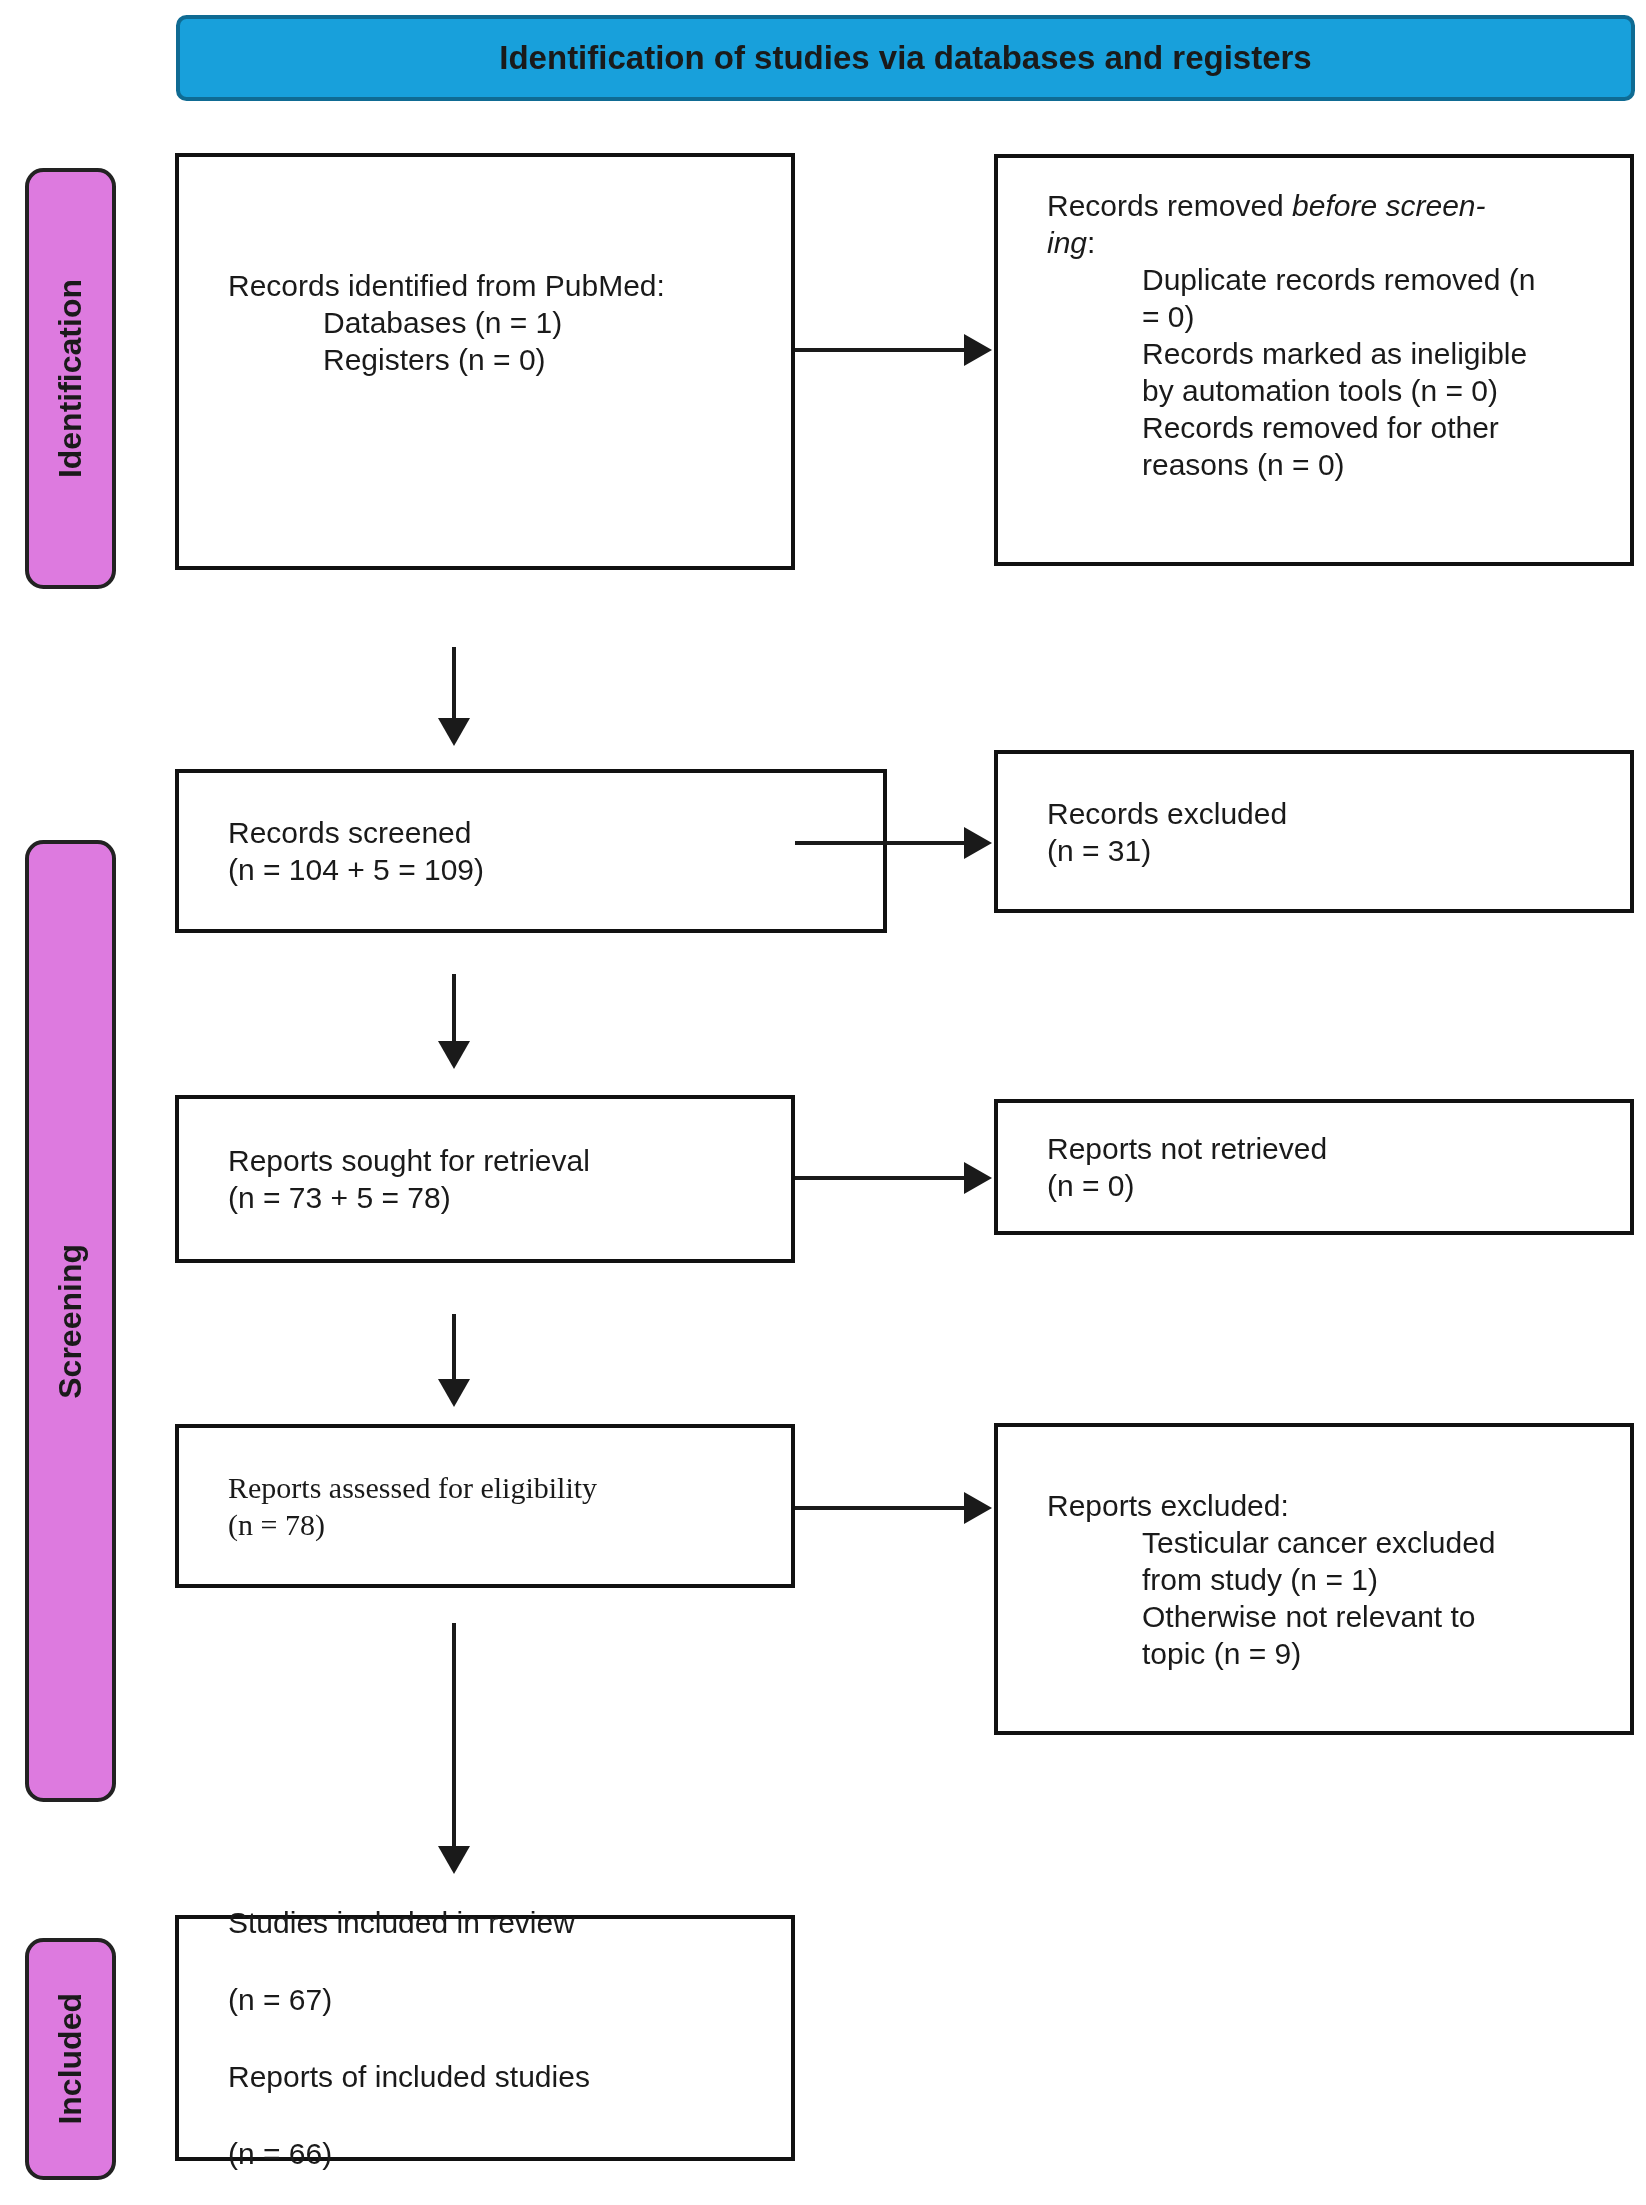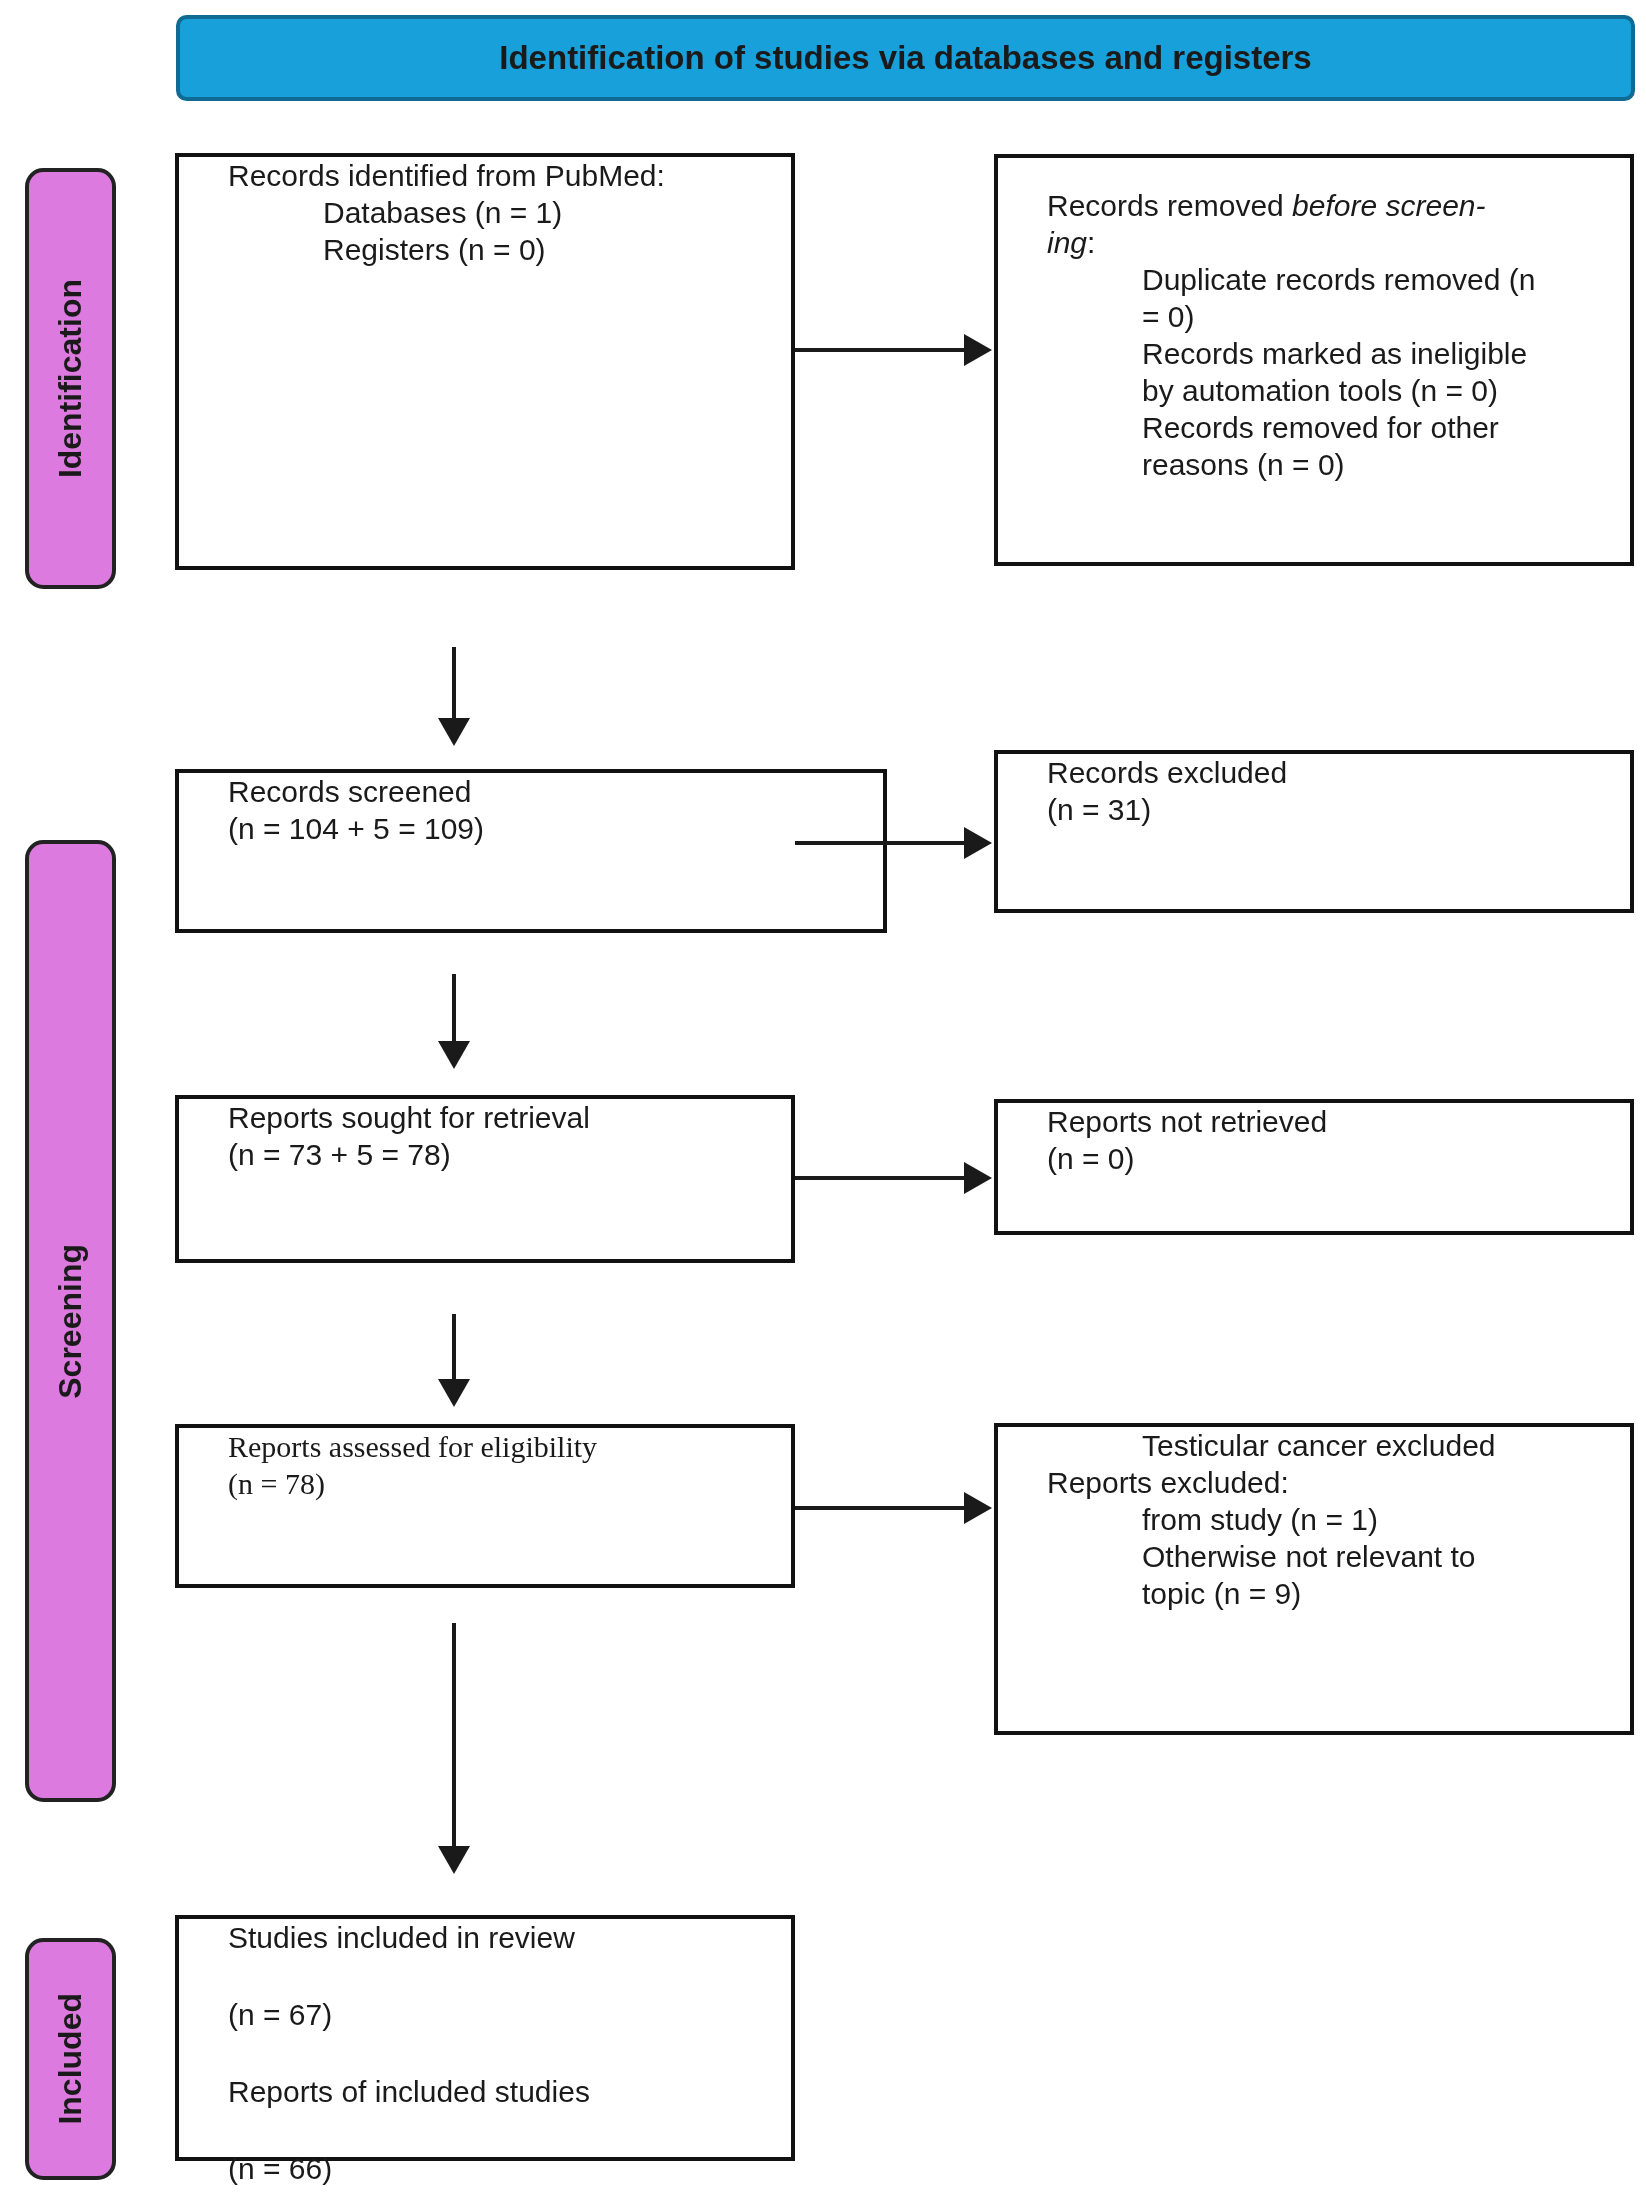--- a/index.html
+++ b/index.html
@@ -34,21 +34,21 @@
   .vtext{
     writing-mode:vertical-rl;transform:rotate(180deg);
     font-size:32px;font-weight:bold;white-space:nowrap;
   }
 
   
   .box{
     position:absolute;background:#ffffff;
     border:4px solid var(--box-border,#111111);
     box-sizing:border-box;
-    display:flex;flex-direction:column;
+    display:flex;flex-direction:column;justify-content:center;
     font-size:30px;line-height:37px;
     padding:0 26px 0 49px;
   }
   .box .indent{padding-left:95px;}
   .box em{font-style:italic;}
   .b-identified{left:175px;top:153px;width:620px;height:417px;padding-bottom:79px;}
   .b-removed{left:994px;top:154px;width:640px;height:412px;justify-content:flex-start;padding-top:29px;}
   .b-screened{left:175px;top:769px;width:712px;height:164px;}
   .b-excluded{left:994px;top:750px;width:640px;height:163px;}
   .b-sought{left:175px;top:1095px;width:620px;height:168px;}
@@ -130,22 +130,22 @@
     </div>
   <div class="box b-notretrieved">
       <div class="line"><span>Reports not retrieved</span></div>
       <div class="line"><span>(n = 0)</span></div>
     </div>
   <div class="box b-assessed">
       <div class="line"><span>Reports assessed for eligibility</span></div>
       <div class="line"><span>(n = 78)</span></div>
     </div>
   <div class="box b-reportsexcluded">
+      <div class="line"><span>Reports excluded:</span></div>
       <div class="line indent"><span>Testicular cancer excluded</span></div>
-      <div class="line"><span>Reports excluded:</span></div>
       <div class="line indent"><span>from study (n = 1)</span></div>
       <div class="line indent"><span>Otherwise not relevant to</span></div>
       <div class="line indent"><span>topic (n = 9)</span></div>
     </div>
   <div class="box b-included">
       <div class="line"><span>Studies included in review</span></div>
       <div class="line"><span>(n = 67)</span></div>
       <div class="line"><span>Reports of included studies</span></div>
       <div class="line"><span>(n = 66)</span></div>
     </div>

